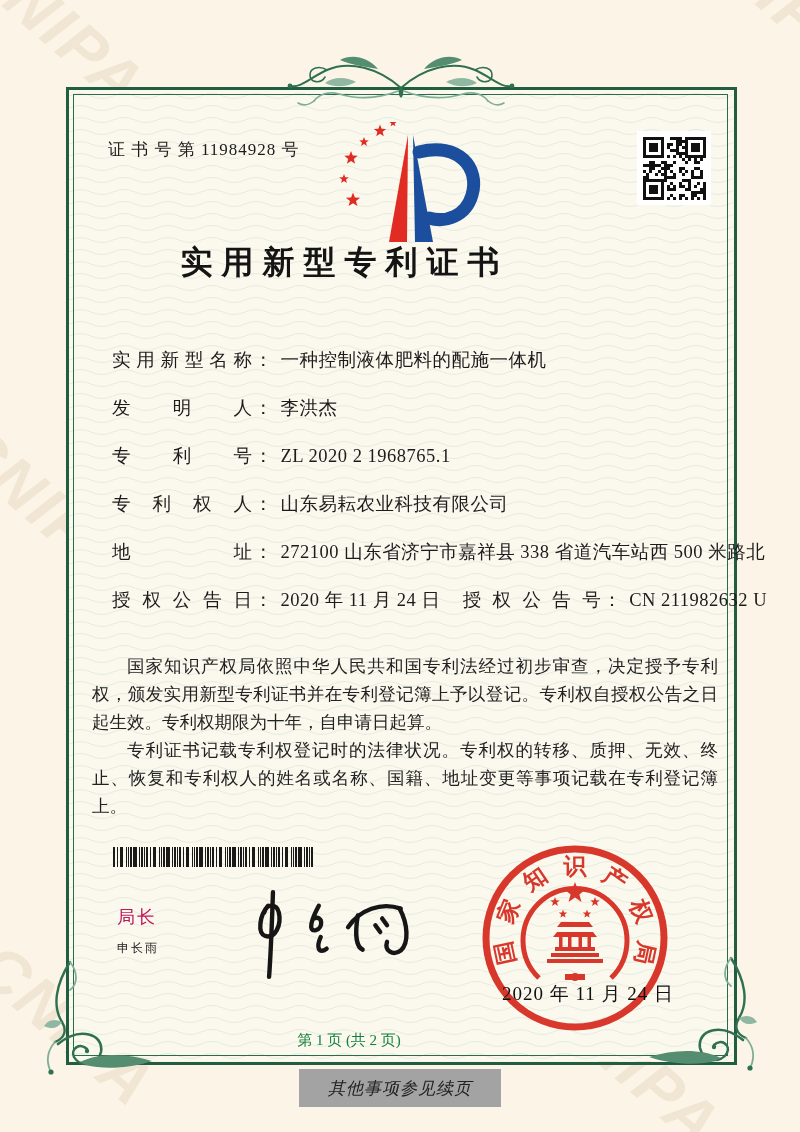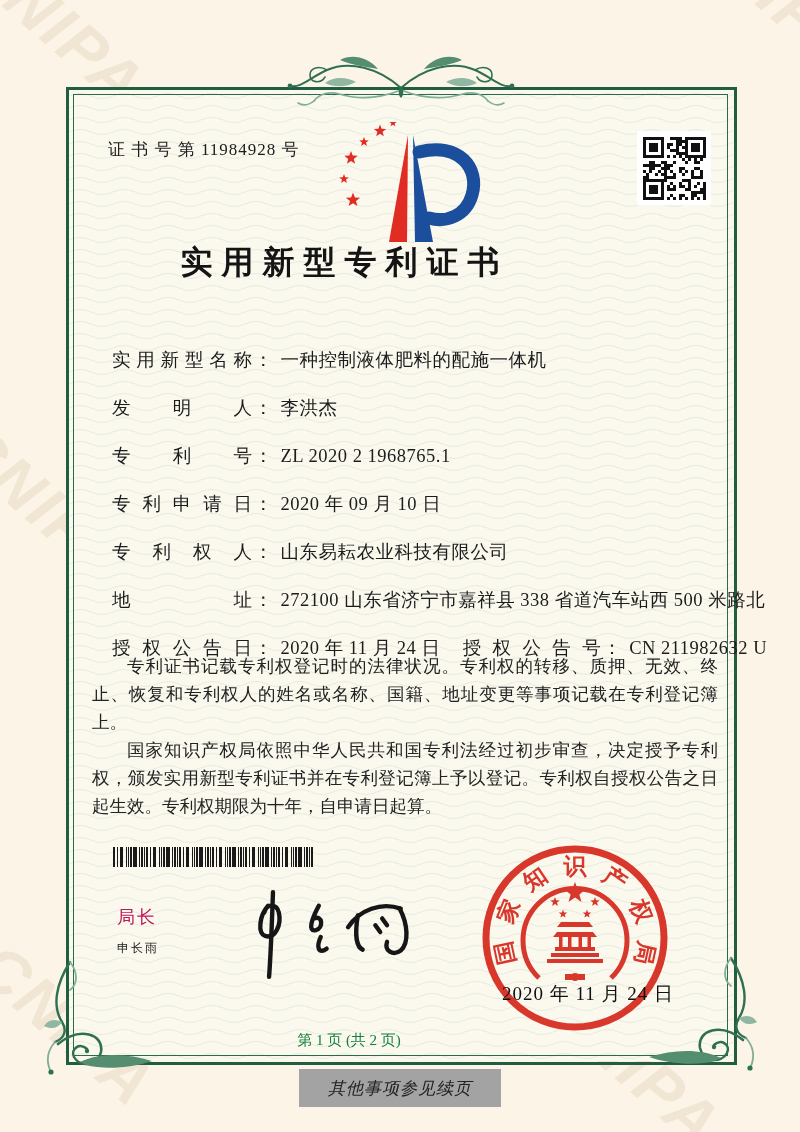--- a/index.html
+++ b/index.html
@@ -376,40 +376,37 @@
     <div class="row">
       <span class="flabel">实用新型名称</span><span class="fcolon">：</span><span class="fvalue">一种控制液体肥料的配施一体机</span>
     </div>
     <div class="row">
       <span class="flabel">发明人</span><span class="fcolon">：</span><span class="fvalue">李洪杰</span>
     </div>
     <div class="row">
       <span class="flabel">专利号</span><span class="fcolon">：</span><span class="fvalue">ZL 2020 2 1968765.1</span>
     </div>
     <div class="row">
-      <span class="flabel">专利申请日</span><span class="fcolon">：</span><span class="fvalue">2020 年 09 月 10 日</span>
-    </div>
-    <div class="row">
       <span class="flabel">专利权人</span><span class="fcolon">：</span><span class="fvalue">山东易耘农业科技有限公司</span>
     </div>
     <div class="row">
       <span class="flabel">地址</span><span class="fcolon">：</span><span class="fvalue">272100 山东省济宁市嘉祥县 338 省道汽车站西 500 米路北</span>
     </div>
     <div class="row">
       <span class="pair1">
         <span class="flabel">授权公告日</span><span class="fcolon">：</span><span class="fvalue">2020 年 11 月 24 日</span>
       </span><span>
         <span class="flabel2">授权公告号</span><span class="fcolon">：</span><span class="fvalue">CN 211982632 U</span>
       </span>
     </div>
   </div>
 
   <div class="paras">
+    <p>国家知识产权局依照中华人民共和国专利法经过初步审查，决定授予专利权，颁发实用新型专利证书并在专利登记簿上予以登记。专利权自授权公告之日起生效。专利权期限为十年，自申请日起算。</p>
     <p>专利证书记载专利权登记时的法律状况。专利权的转移、质押、无效、终止、恢复和专利权人的姓名或名称、国籍、地址变更等事项记载在专利登记簿上。</p>
-    <p>国家知识产权局依照中华人民共和国专利法经过初步审查，决定授予专利权，颁发实用新型专利证书并在专利登记簿上予以登记。专利权自授权公告之日起生效。专利权期限为十年，自申请日起算。</p>
   </div>
 
   <svg class="barcode" id="barcode" width="205" height="20">
       <rect x="0" y="0" width="2" height="20" fill="#1a1a1a"></rect>
       <rect x="4" y="0" width="1" height="20" fill="#1a1a1a"></rect>
       <rect x="7" y="0" width="3" height="20" fill="#1a1a1a"></rect>
       <rect x="13" y="0" width="1" height="20" fill="#1a1a1a"></rect>
       <rect x="15" y="0" width="1" height="20" fill="#1a1a1a"></rect>
       <rect x="17" y="0" width="2" height="20" fill="#1a1a1a"></rect>
       <rect x="20" y="0" width="4" height="20" fill="#1a1a1a"></rect>

